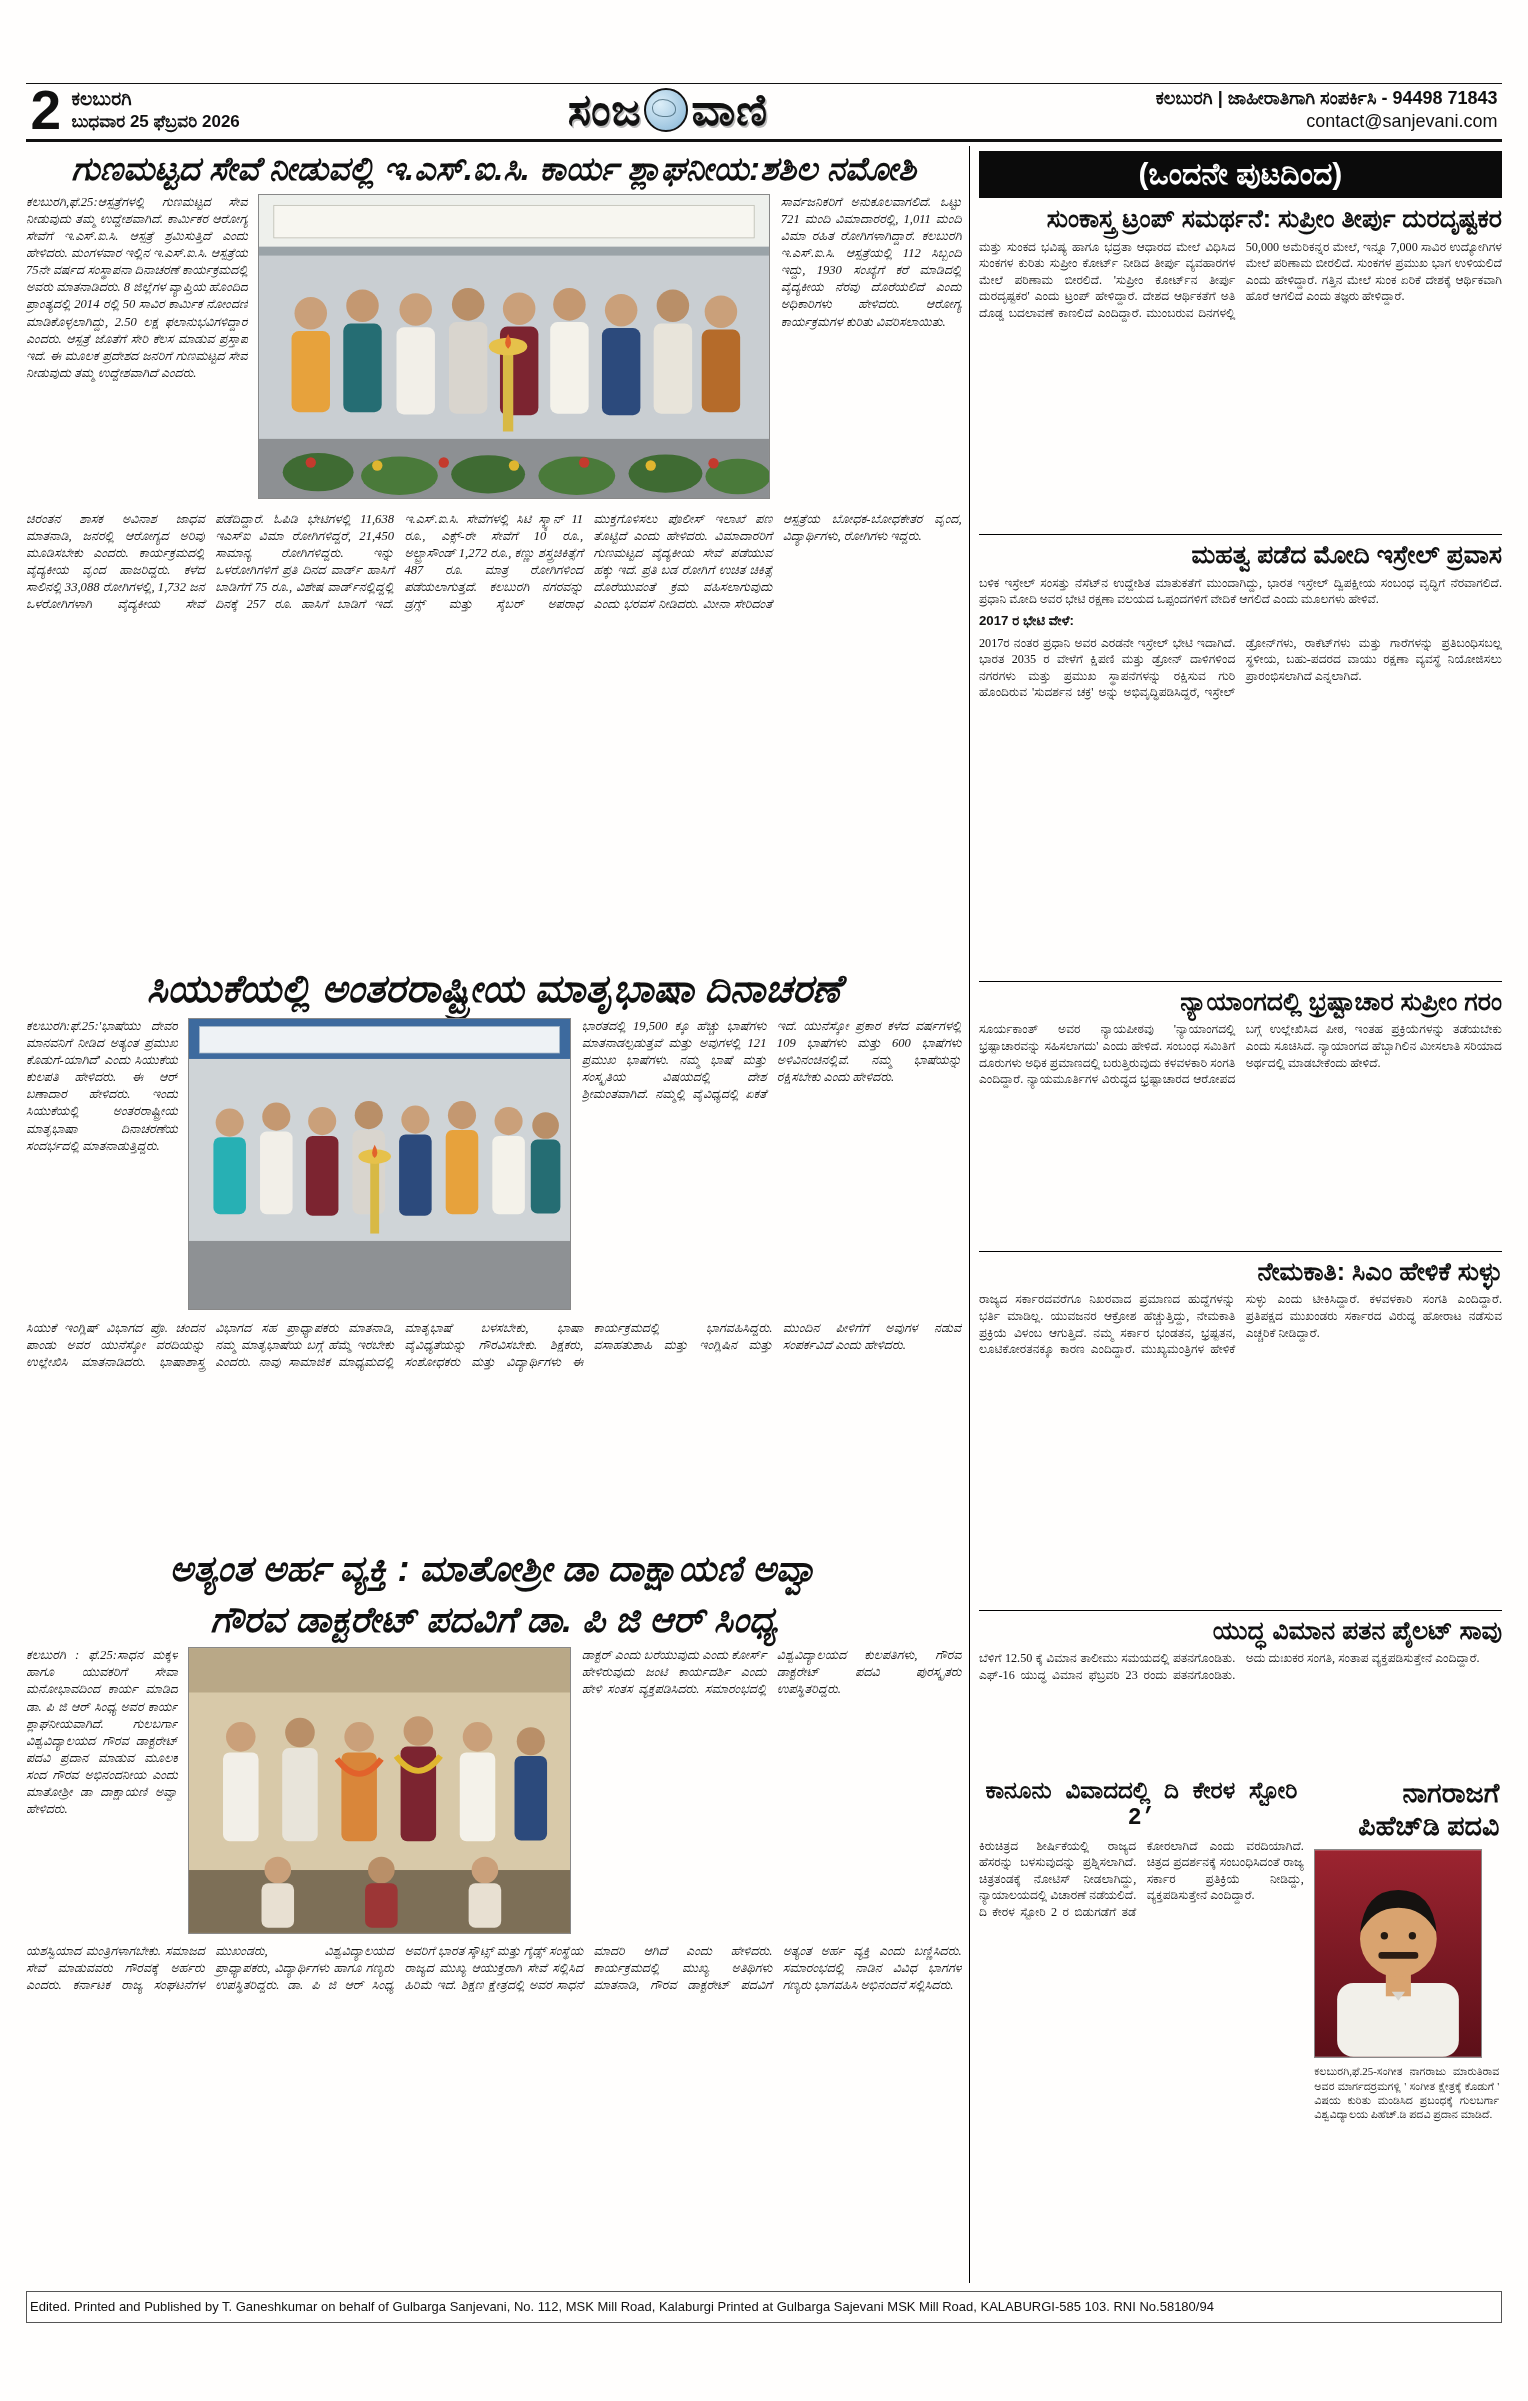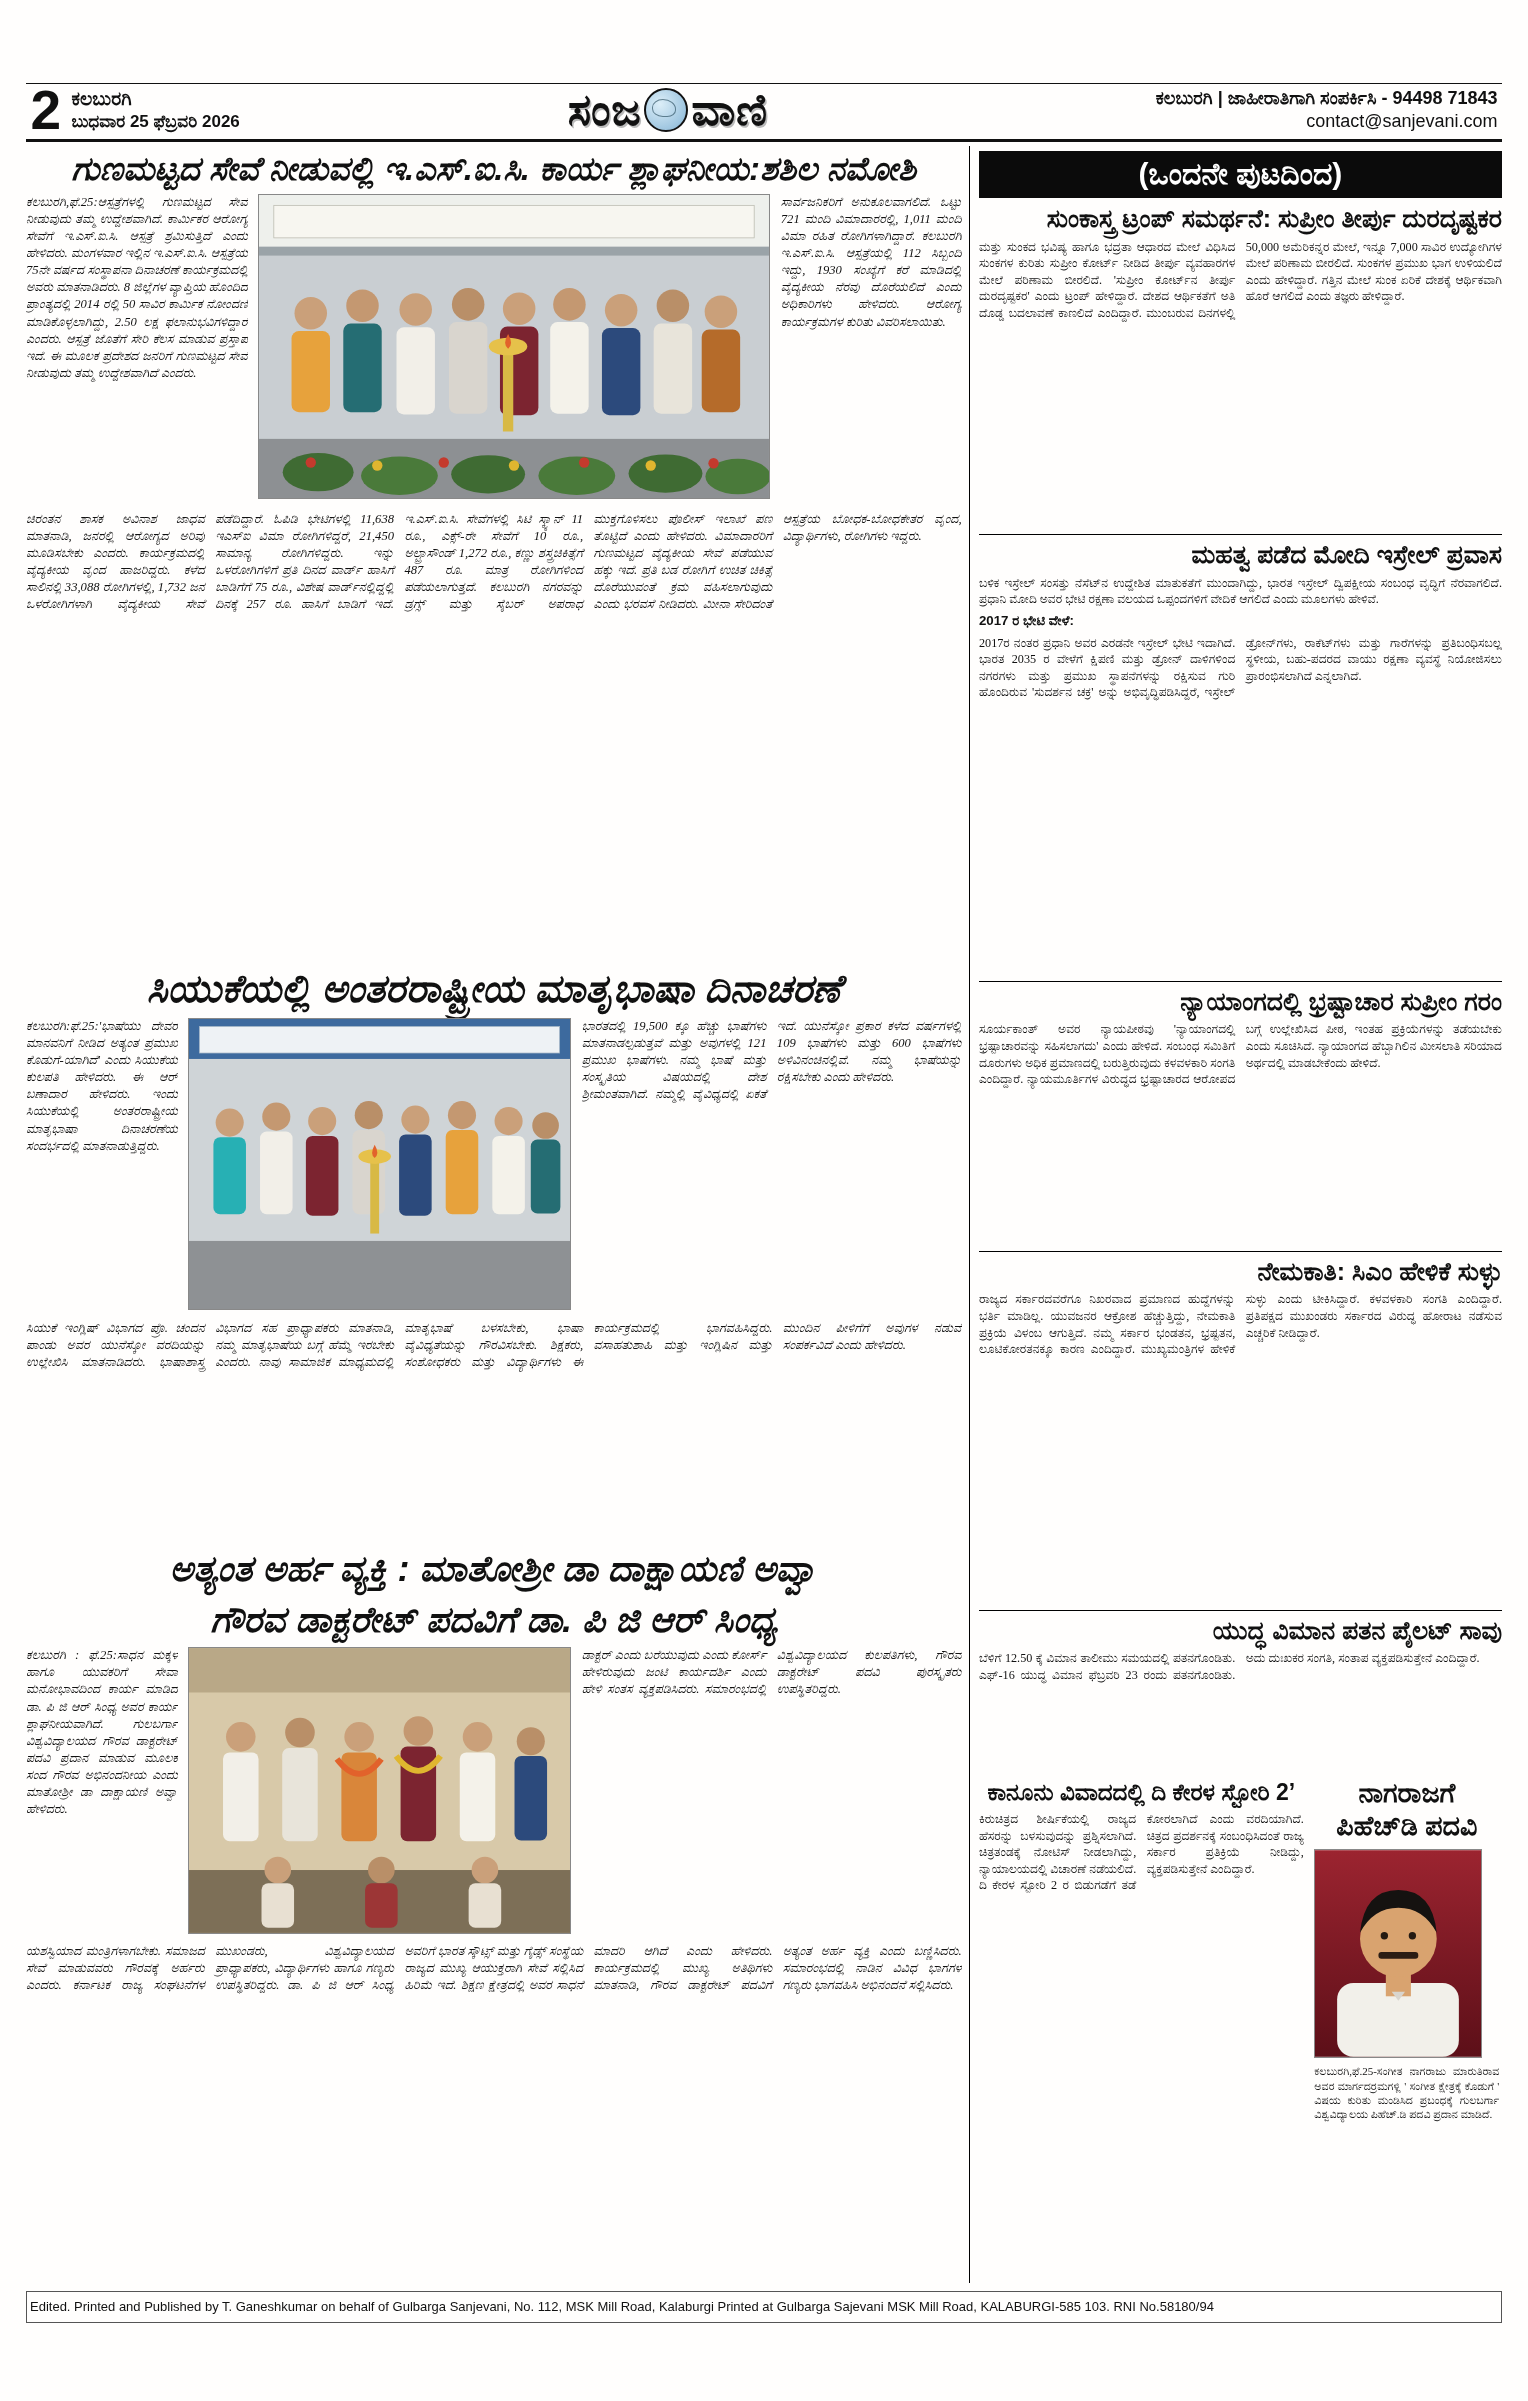--- a/index.html
+++ b/index.html
@@ -41,22 +41,22 @@
   
   .banner{background:#0b0b0b;color:#fff;text-align:center;font-family:"Liberation Sans",sans-serif;
           font-weight:700;font-size:30px;padding:6px 0;margin:4.4px 0 7.4px 0;}
   .rh{font-family:"Liberation Sans",sans-serif;font-weight:700;text-align:right;font-size:25px;line-height:1.1;margin:4.4px 0 6px 0;}
   .rbody{font-size:12.2px;text-align:justify;line-height:1.36;overflow:hidden;}
   .rrule{border:none;border-top:1.1px solid #000;margin:7.4px 0 6px 0;}
   .subhead{font-weight:700;font-family:"Liberation Sans",sans-serif;font-size:13.3px;margin:4.4px 0;}
   .bottomrow{display:flex;gap:10.4px;margin-top:7.4px;}
   .br-left{width:325px;}
   .br-right{width:185px;}
-  .rh-small{font-family:Liberation Sans, sans-serif;font-weight:700;font-size:23px;text-align:center;line-height:1.15;margin:3px 0 6px 0;}
-  .rh-stack{font-family:"Liberation Sans",sans-serif;font-weight:700;font-size:27px;text-align:center;line-height:1.2;margin:1.5px 0 7.4px 0;}
+  .rh-small{font-family:Liberation Mono, monospace;font-weight:700;font-size:23px;text-align:center;line-height:1.15;margin:3px 0 6px 0;}
+  .rh-stack{font-family:"Liberation Sans",sans-serif;font-weight:700;font-size:27px;text-align:right;line-height:1.2;margin:1.5px 0 7.4px 0;}
   .caption{font-size:11px;text-align:justify;line-height:1.3;margin-top:6px;overflow:hidden;height:111px;}
   
   .footer{margin:7.4px 26px 0 26px;border:1.5px solid #555;text-align:left;
           font-family:"Liberation Sans",sans-serif;font-size:13px;padding:7.4px 3px;}
 </style>
 </head>
 <body>
 
 <div class="page">
 

